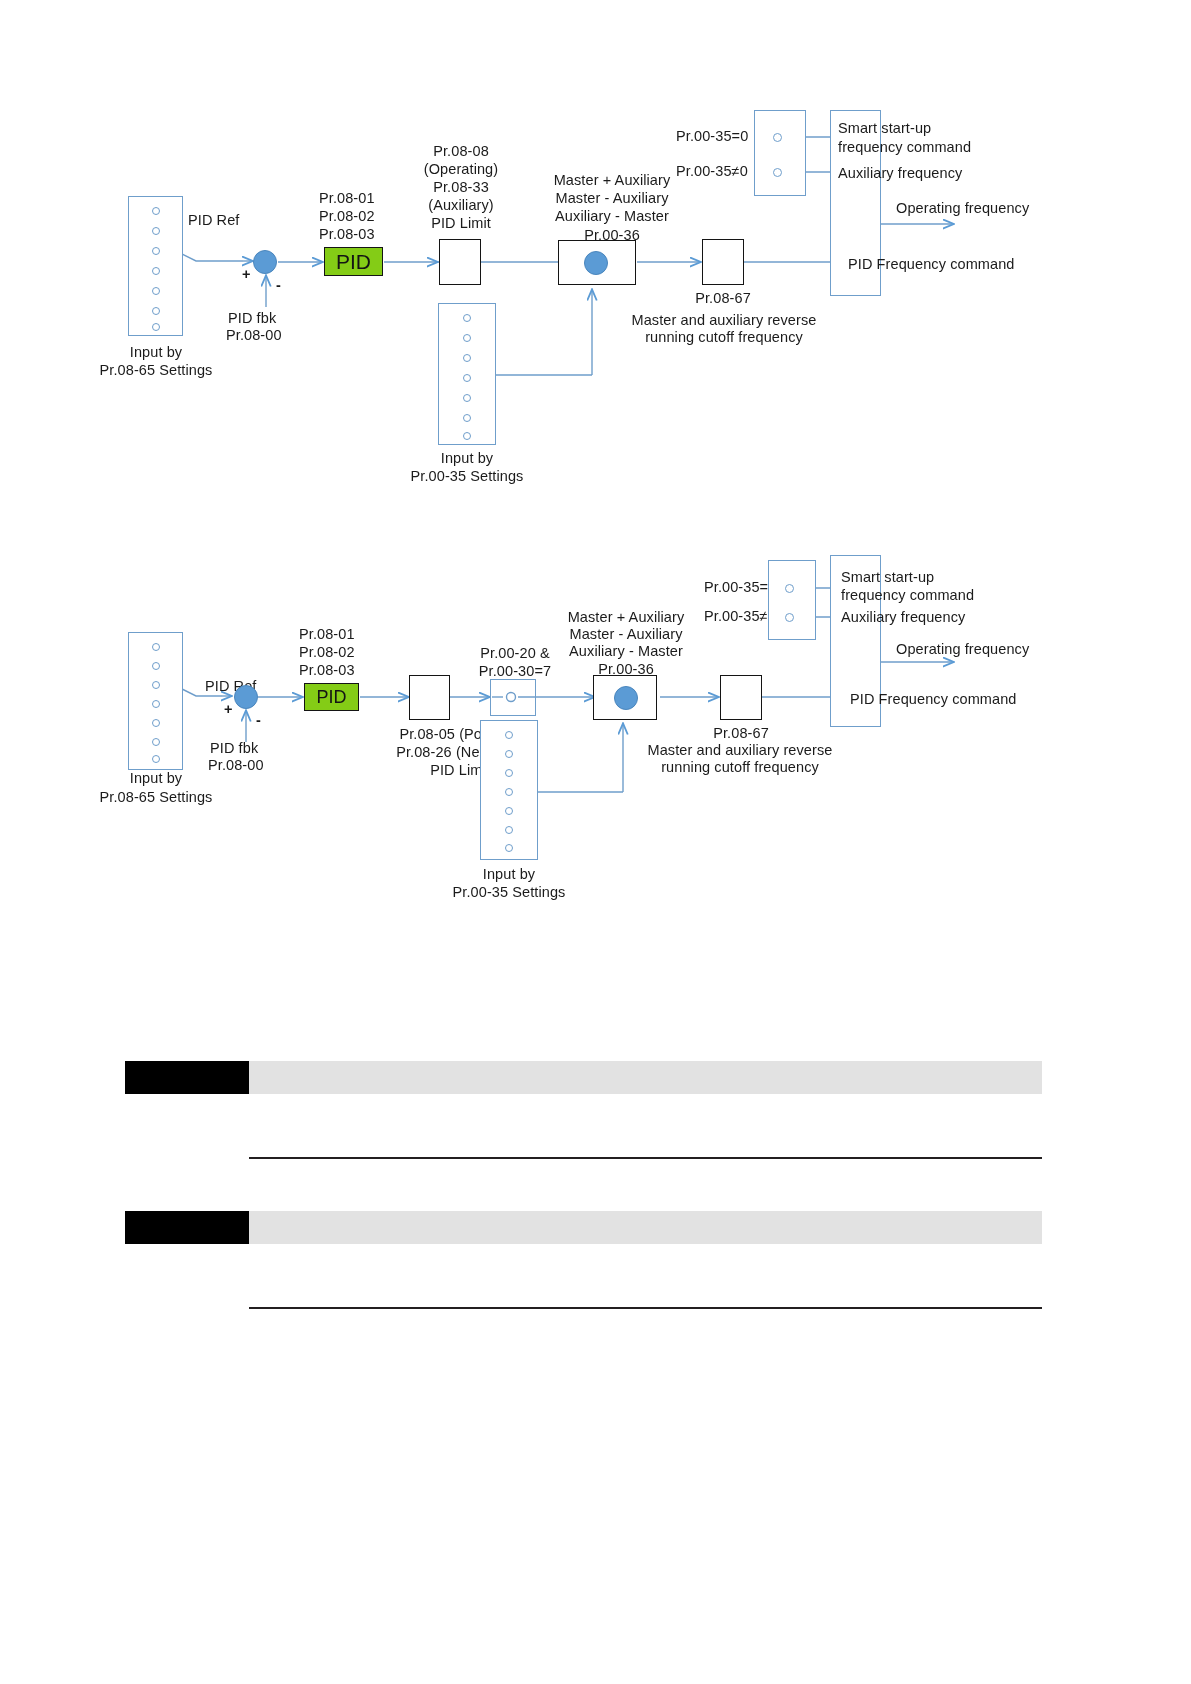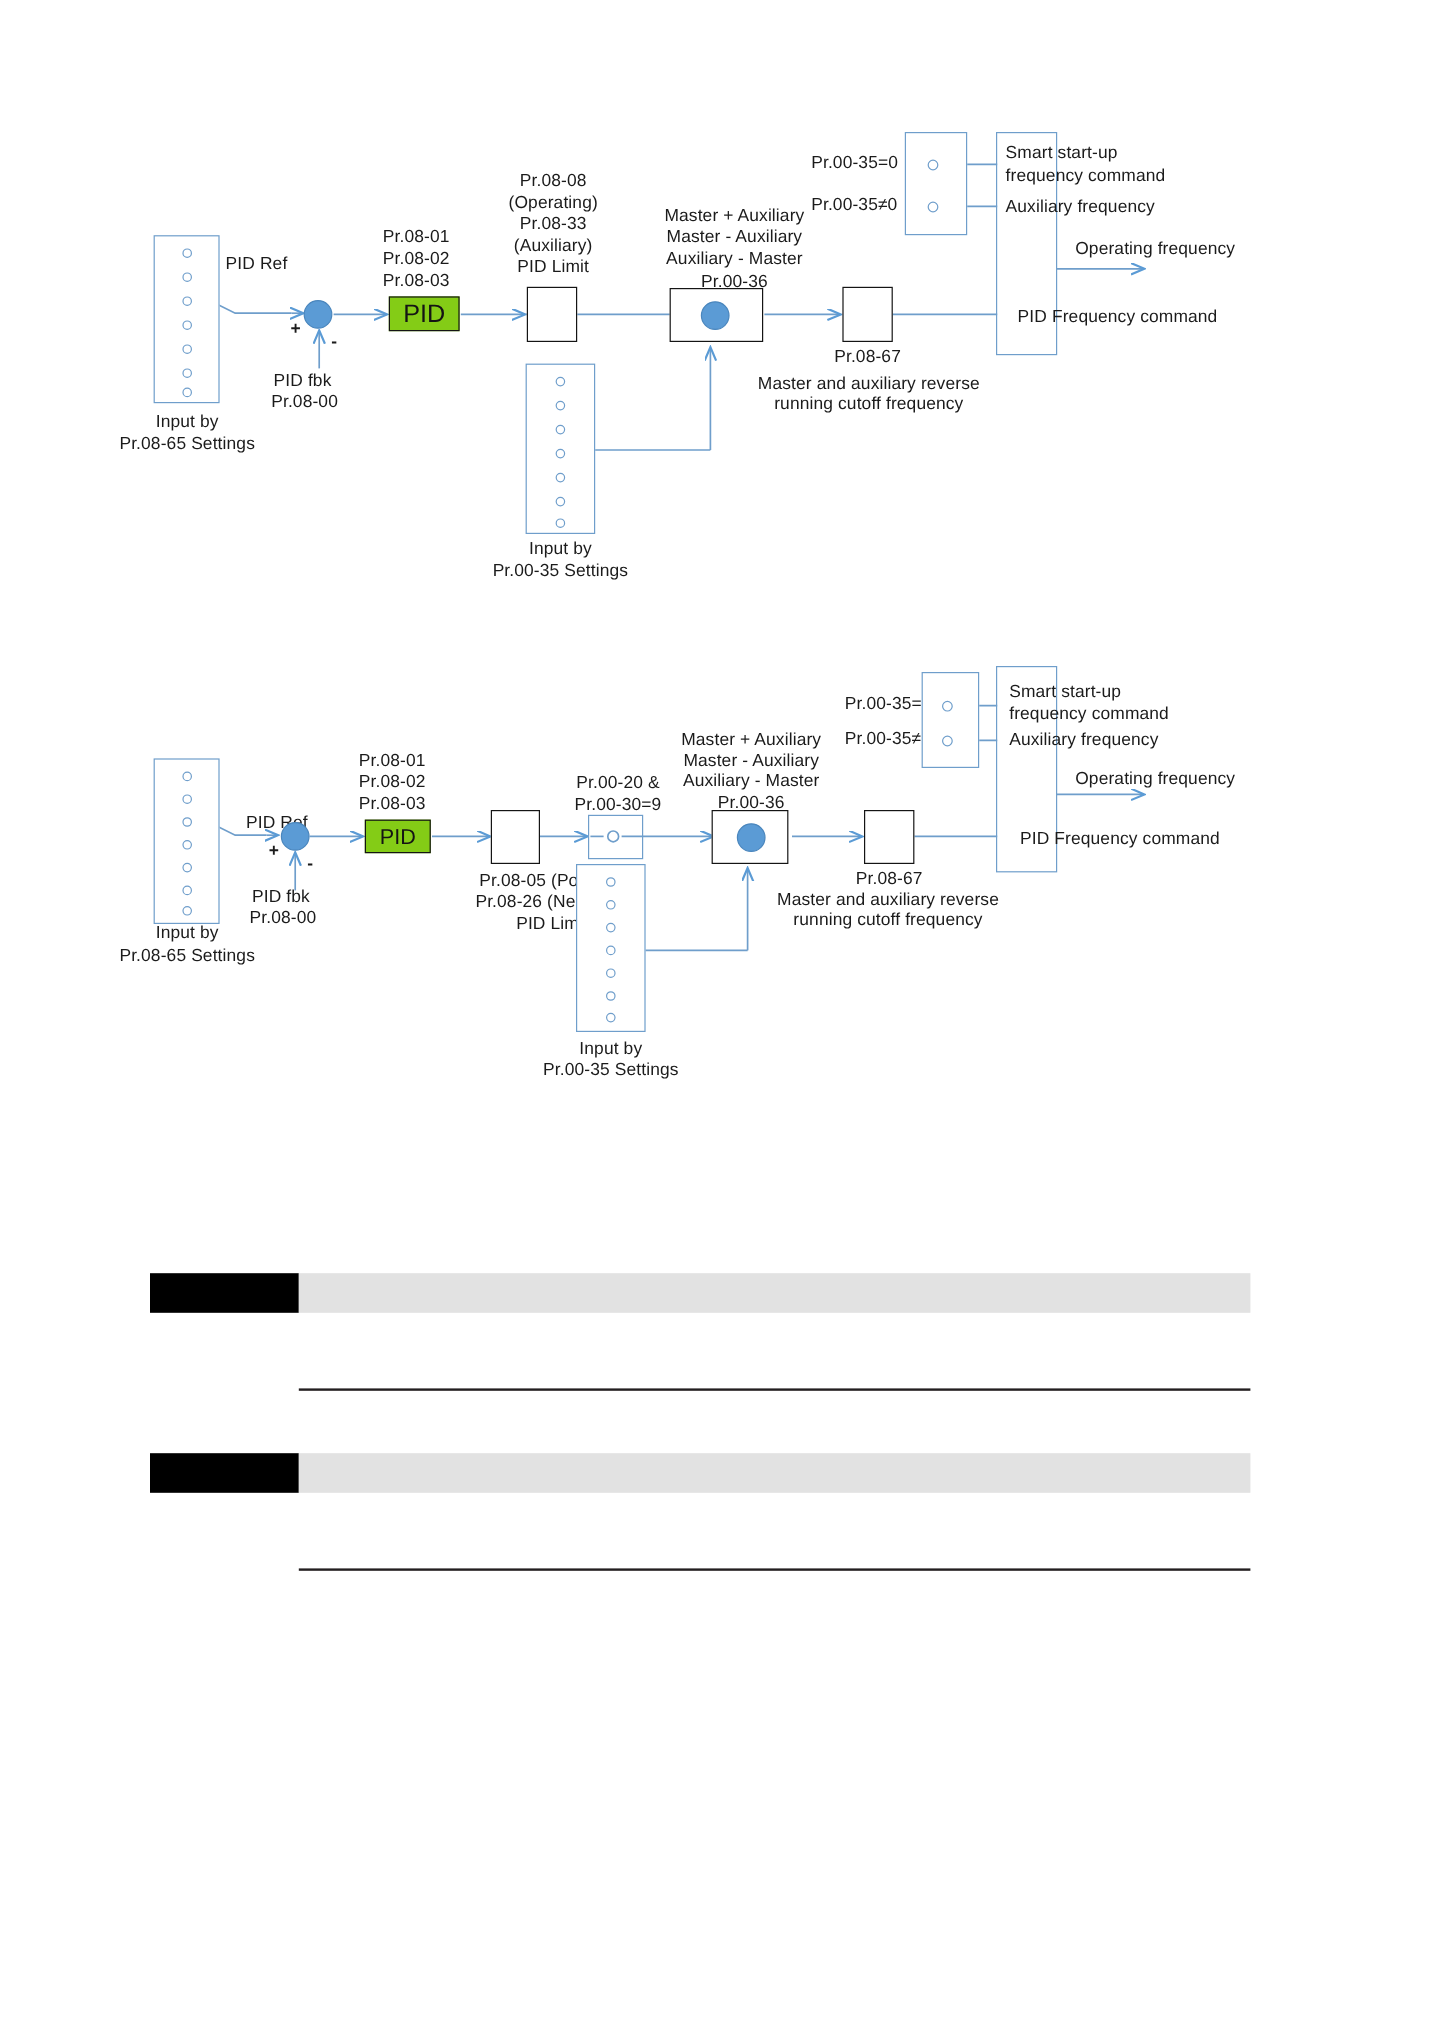--- a/index.html
+++ b/index.html
@@ -340,21 +340,21 @@
     <div class="pidblock" style="left:304px; top:683px; width:55px; height:28px; font-size:18px;">
       <span>PID</span>
     </div>
 
     <div class="gblock" style="left:409px; top:675px; width:41px; height:45px;"></div>
     <div class="lbl center" style="left:345px; top:726px; width:230px;">Pr.08-05 (Positive)</div>
     <div class="lbl center" style="left:345px; top:744px; width:230px;">Pr.08-26 (Negative)</div>
     <div class="lbl center" style="left:345px; top:762px; width:230px;">PID Limit</div>
 
     <div class="lbl center" style="left:450px; top:645px; width:130px;">Pr.00-20 &amp;</div>
-    <div class="lbl center" style="left:450px; top:663px; width:130px;">Pr.00-30=9</div>
+    <div class="lbl center" style="left:450px; top:663px; width:130px;">Pr.00-30=7</div>
     <div class="outframe" style="left:490px; top:679px; width:46px; height:37px;"></div>
 
     <div class="selbox" style="left:480px; top:720px; width:58px; height:140px;">
       <span class="dot" style="top:10px;"></span>
       <span class="dot" style="top:29px;"></span>
       <span class="dot" style="top:48px;"></span>
       <span class="dot" style="top:67px;"></span>
       <span class="dot" style="top:86px;"></span>
       <span class="dot" style="top:105px;"></span>
       <span class="dot" style="top:123px;"></span>

